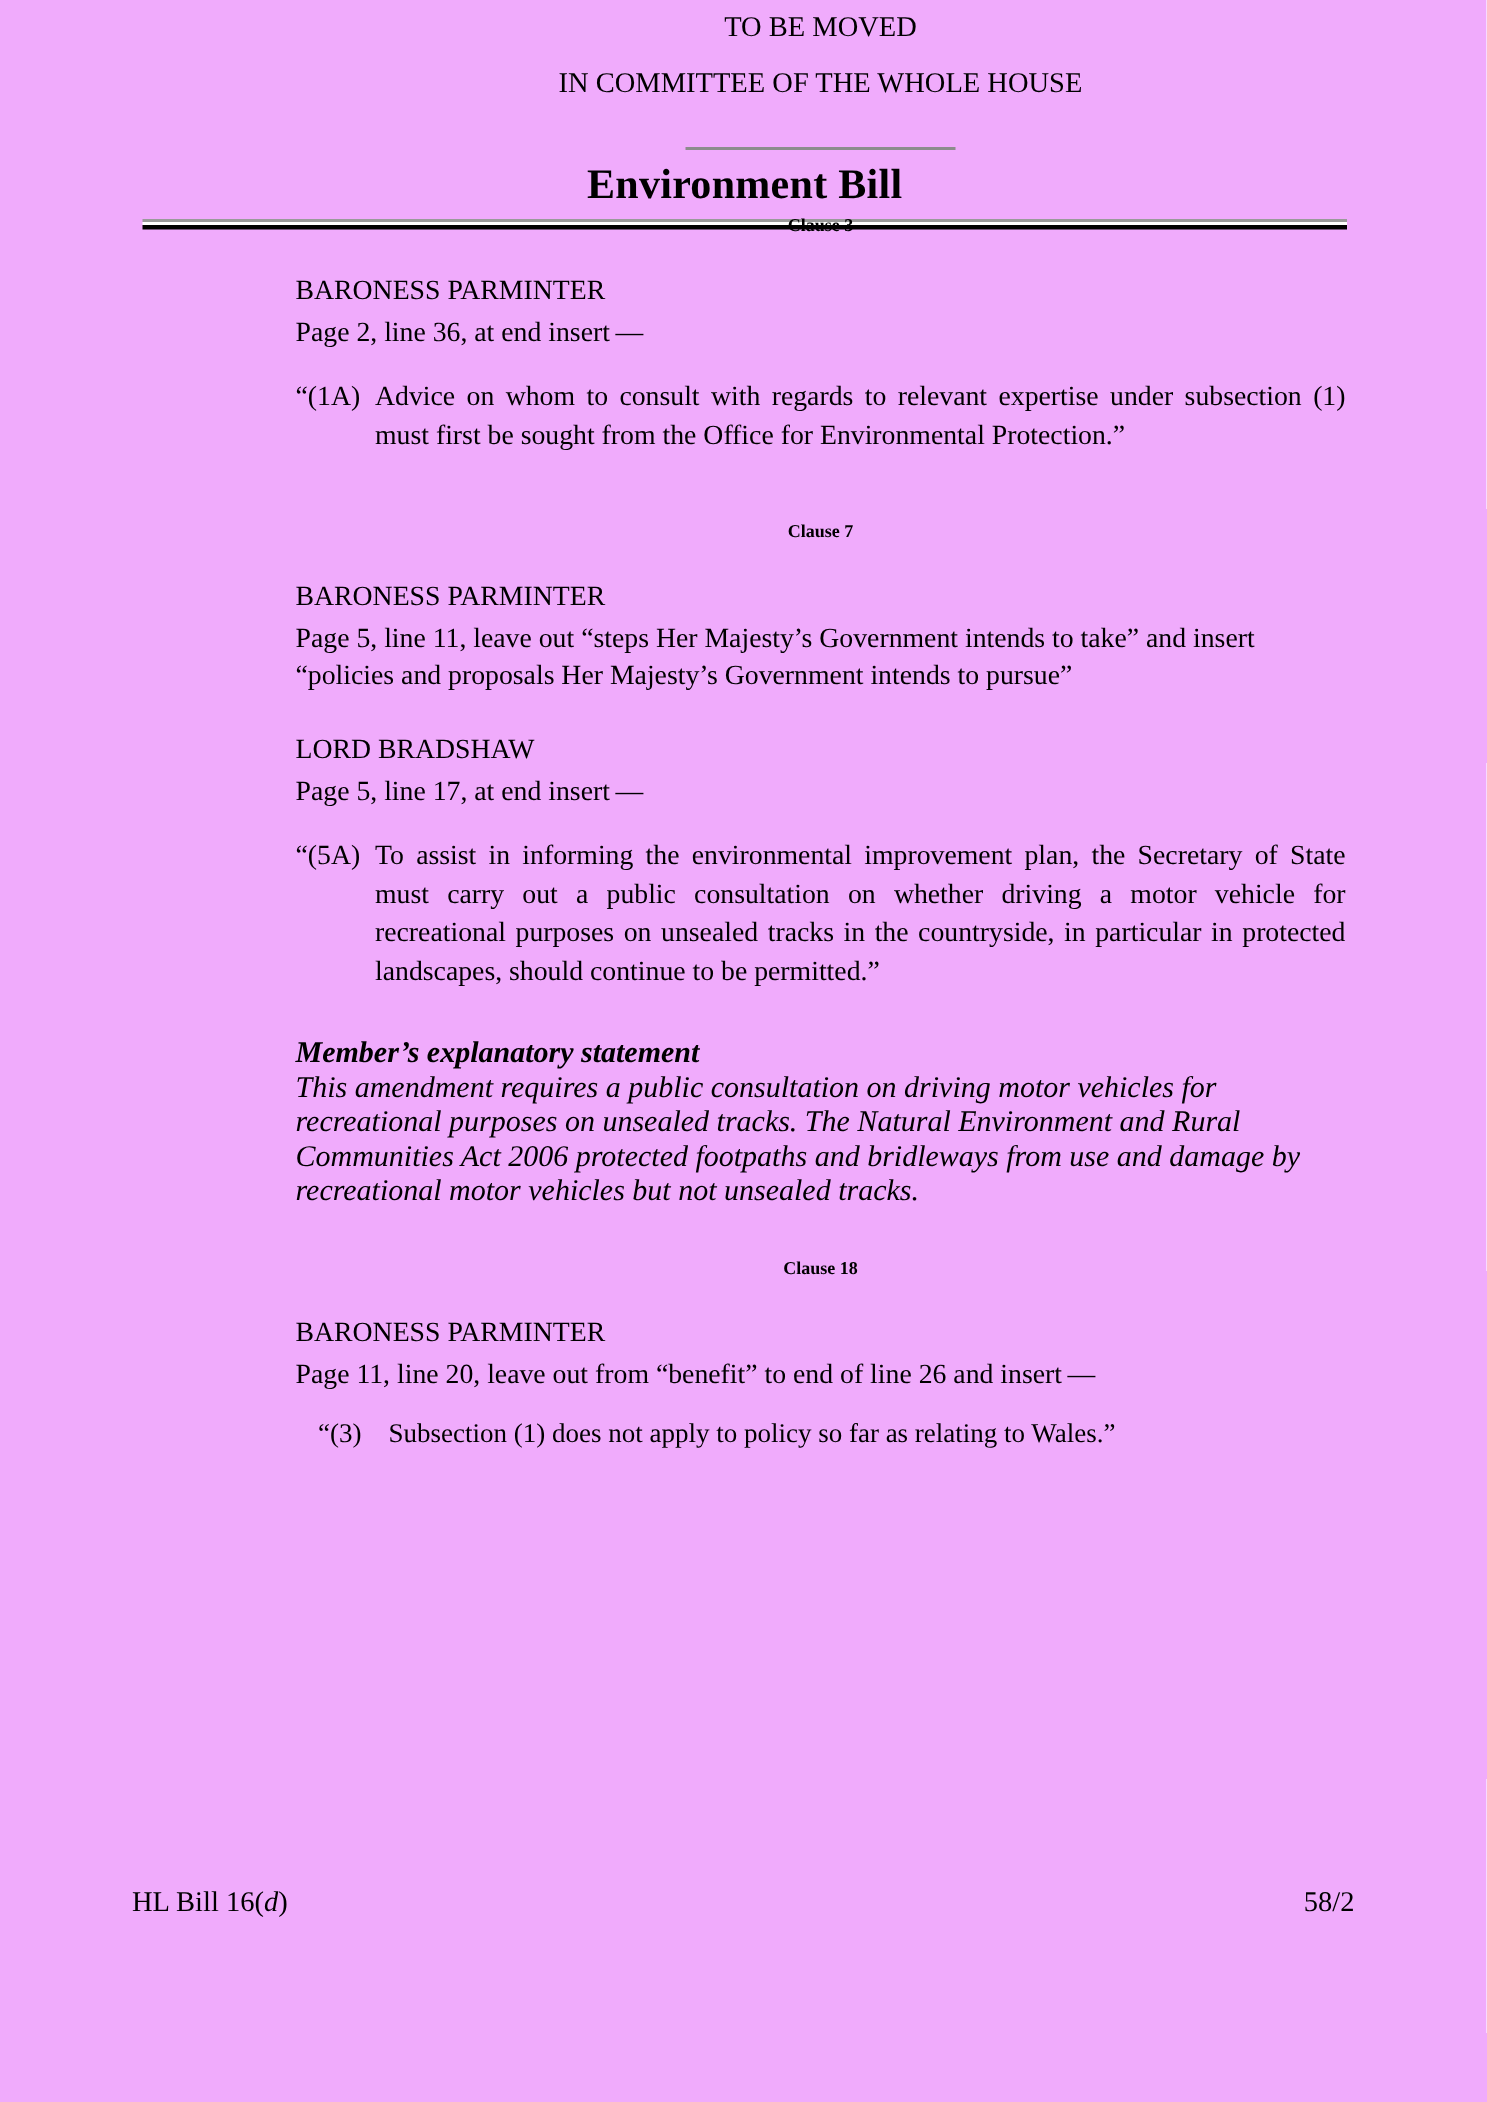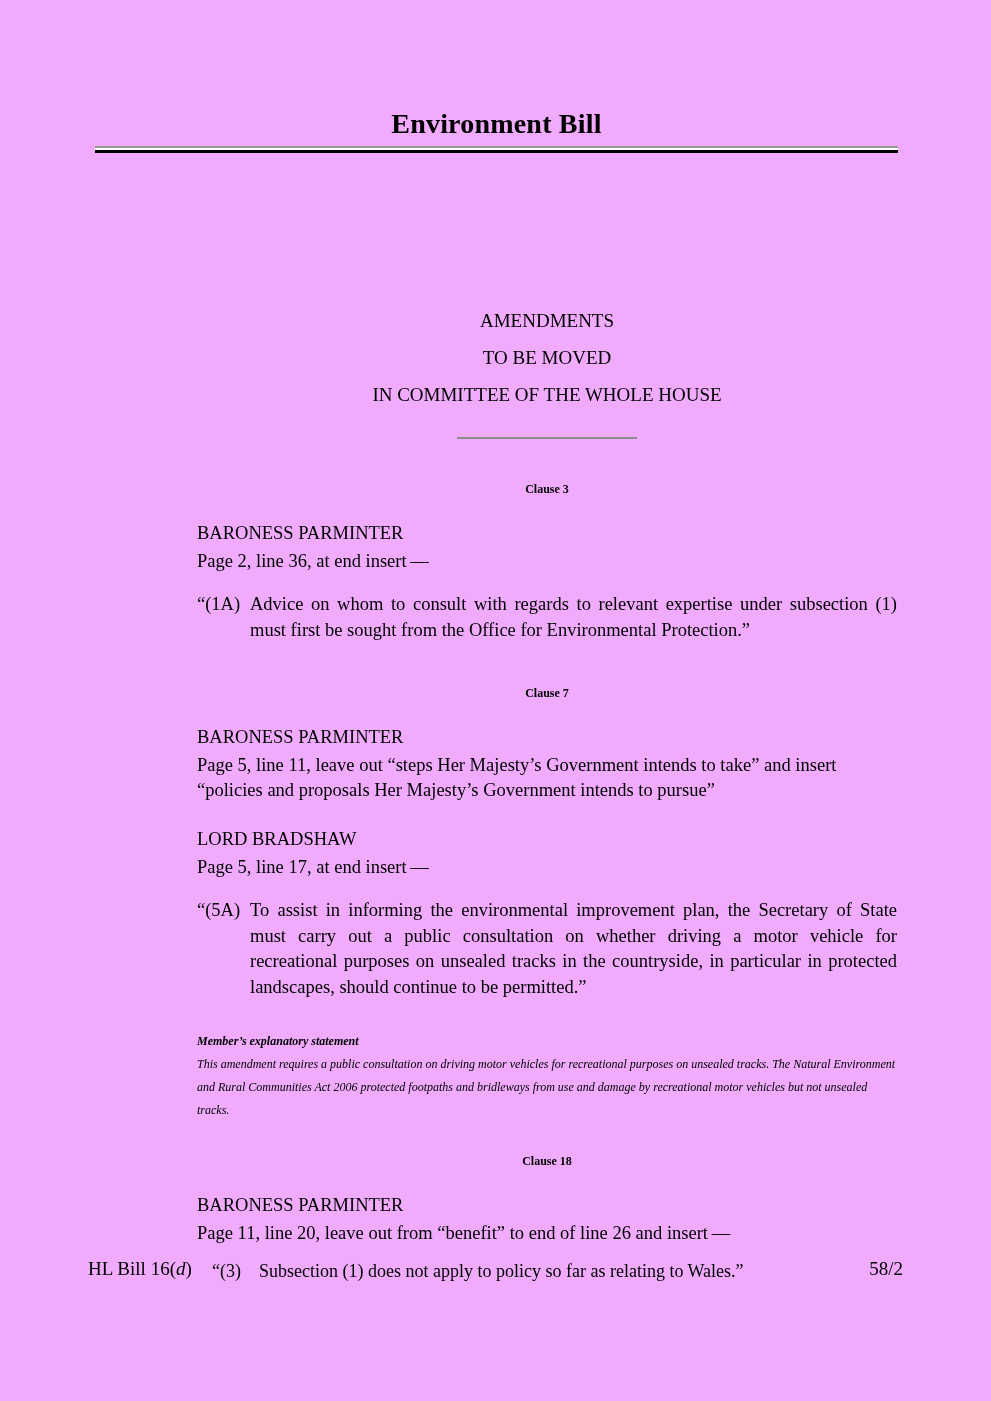--- a/index.html
+++ b/index.html
@@ -110,21 +110,21 @@
     margin-top: 13px;
     padding-left: 15px;
     font-size: 18px;
     line-height: 25px;
     text-align: left;
   }
 
   
   .explan {
     margin-top: 30px;
-    font-size: 12px;
+    font-size: 20px;
     line-height: 23px;
     font-style: italic;
     text-align: left;
   }
   .explan-title {
     font-weight: bold;
     font-style: italic;
   }
   .explan-body {
     font-style: italic;
@@ -151,21 +151,20 @@
   <div class="doc-title">Environment Bill</div>
 
   <div class="head-rule-wrap">
     <div class="head-rule-thin"></div>
     <div class="head-rule-gap"></div>
     <div class="head-rule-thick"></div>
   </div>
 
   <div class="content">
 
-    <div class="amend-head amend-head-1">AMENDMENTS</div>
     <div class="amend-head">TO BE MOVED</div>
     <div class="amend-head">IN COMMITTEE OF THE WHOLE HOUSE</div>
 
     <div class="short-rule"></div>
 
     <div class="clause-heading">Clause 3</div>
     <div class="sponsor">BARONESS PARMINTER</div>
     <div class="lead-line">Page 2, line 36, at end insert —</div>
     <div class="quoted-block">
       <span class="marker">“(1A)</span><span>Advice on whom to consult with regards to relevant expertise under subsection (1) must first be sought from the Office for Environmental Protection.”</span>

